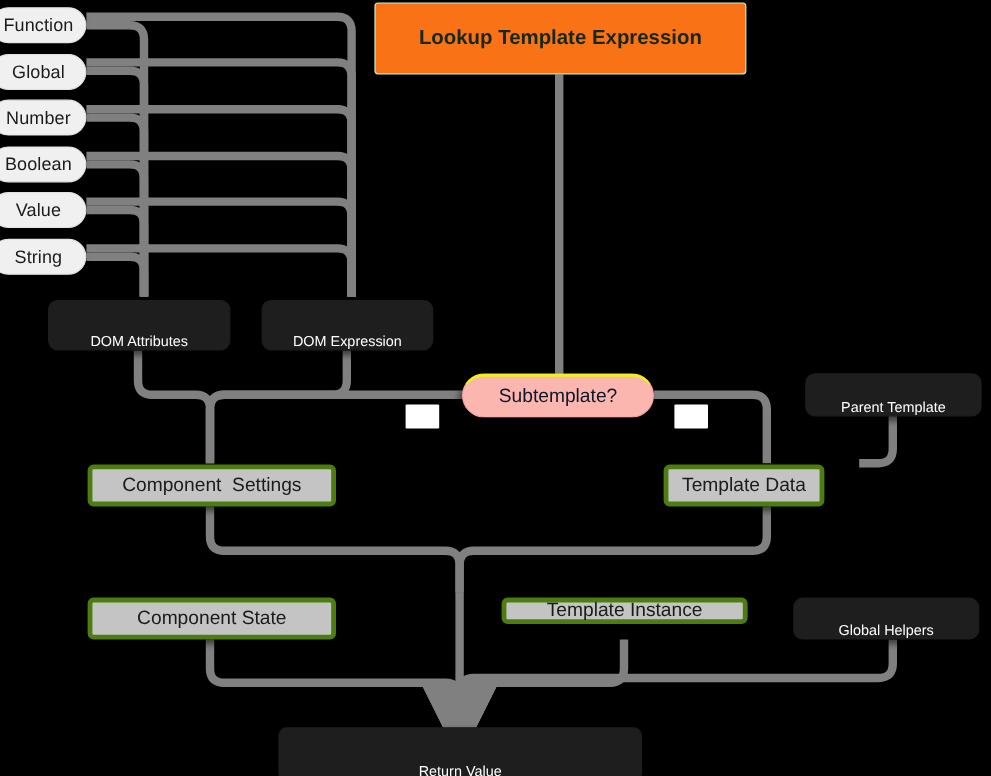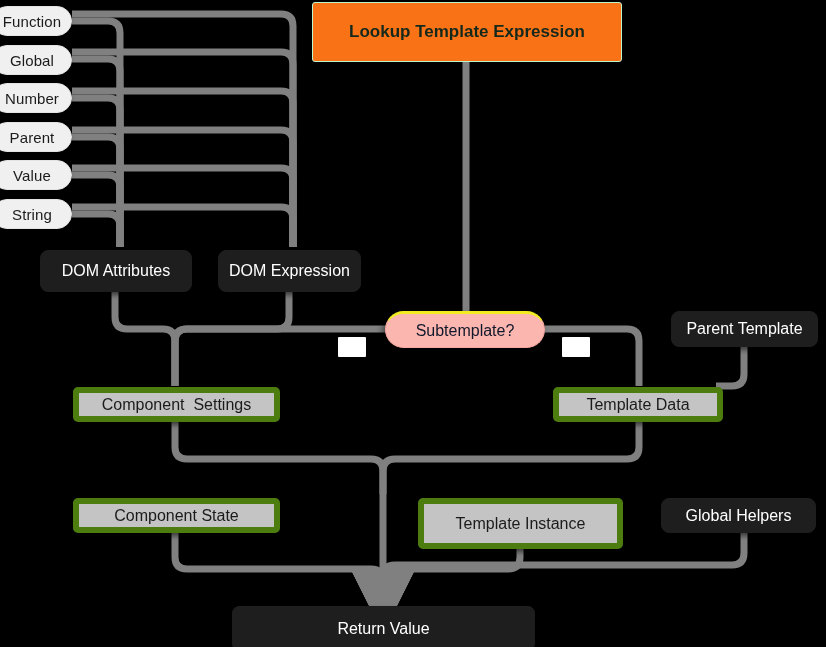--- a/index.html
+++ b/index.html
@@ -45,29 +45,30 @@
     font-size: 15px;
     letter-spacing: .1px;
   }
 
   
   .dark {
     background: #1e1e1e;
     color: #ffffff;
     border: 1px solid #1e1e1e;
     border-radius: 8px;
-    font-size: 16px;
+    font-size: 12px;
+    align-items: flex-end;
   }
   .dark.wide { border-radius: 7px; }
 
   
   .gray {
     background: #c4c4c4;
     color: #1b1b1b;
-    border: 6px solid #4d7c0f;
+    border: 4px solid #4d7c0f;
     border-radius: 5px;
     font-size: 16px;
   }
 
   
   .green {
     background: #f97316;
     color: #14281c;
     border: 1px solid #bdf5cd;
     border-radius: 3px;
@@ -155,21 +156,21 @@
   <div class="node pill shadow-pill" style="left:-8px; top:6px; width:80px; height:30px;">
     <span>Function</span>
   </div>
   <div class="node pill shadow-pill" style="left:-8px; top:45px; width:80px; height:30px;">
     <span>Global</span>
   </div>
   <div class="node pill shadow-pill" style="left:-8px; top:83px; width:80px; height:30px;">
     <span>Number</span>
   </div>
   <div class="node pill shadow-pill" style="left:-8px; top:122px; width:80px; height:30px;">
-    <span>Parent</span>
+    <span>Boolean</span>
   </div>
   <div class="node pill shadow-pill" style="left:-8px; top:160px; width:80px; height:30px;">
     <span>Value</span>
   </div>
   <div class="node pill shadow-pill" style="left:-8px; top:199px; width:80px; height:30px;">
     <span>String</span>
   </div>
 
   <div class="node dark shadow-soft" style="left:40px; top:250px; width:152px; height:42px;">
     <span>DOM Attributes</span>
@@ -189,28 +190,28 @@
     <span></span>
   </div>
 
   <div class="node dark shadow-soft" style="left:671px; top:311px; width:147px; height:36px;">
     <span>Parent Template</span>
   </div>
 
   <div class="node gray shadow-soft" style="left:73px; top:387px; width:207px; height:35px;">
     <span>Component  Settings</span>
   </div>
-  <div class="node gray shadow-soft" style="left:553px; top:387px; width:170px; height:35px;">
+  <div class="node gray shadow-soft" style="left:553px; top:387px; width:134px; height:35px;">
     <span>Template Data</span>
   </div>
 
   <div class="node gray shadow-soft" style="left:73px; top:498px; width:207px; height:35px;">
     <span>Component State</span>
   </div>
-  <div class="node gray shadow-soft" style="left:418px; top:498px; width:205px; height:51px;">
+  <div class="node gray shadow-soft" style="left:418px; top:498px; width:205px; height:22px;">
     <span>Template Instance</span>
   </div>
   <div class="node dark shadow-soft" style="left:661px; top:498px; width:155px; height:35px;">
     <span>Global Helpers</span>
   </div>
 
   <div class="node dark wide shadow-soft" style="left:232px; top:606px; width:303px; height:45px;">
     <span>Return Value</span>
   </div>
 

